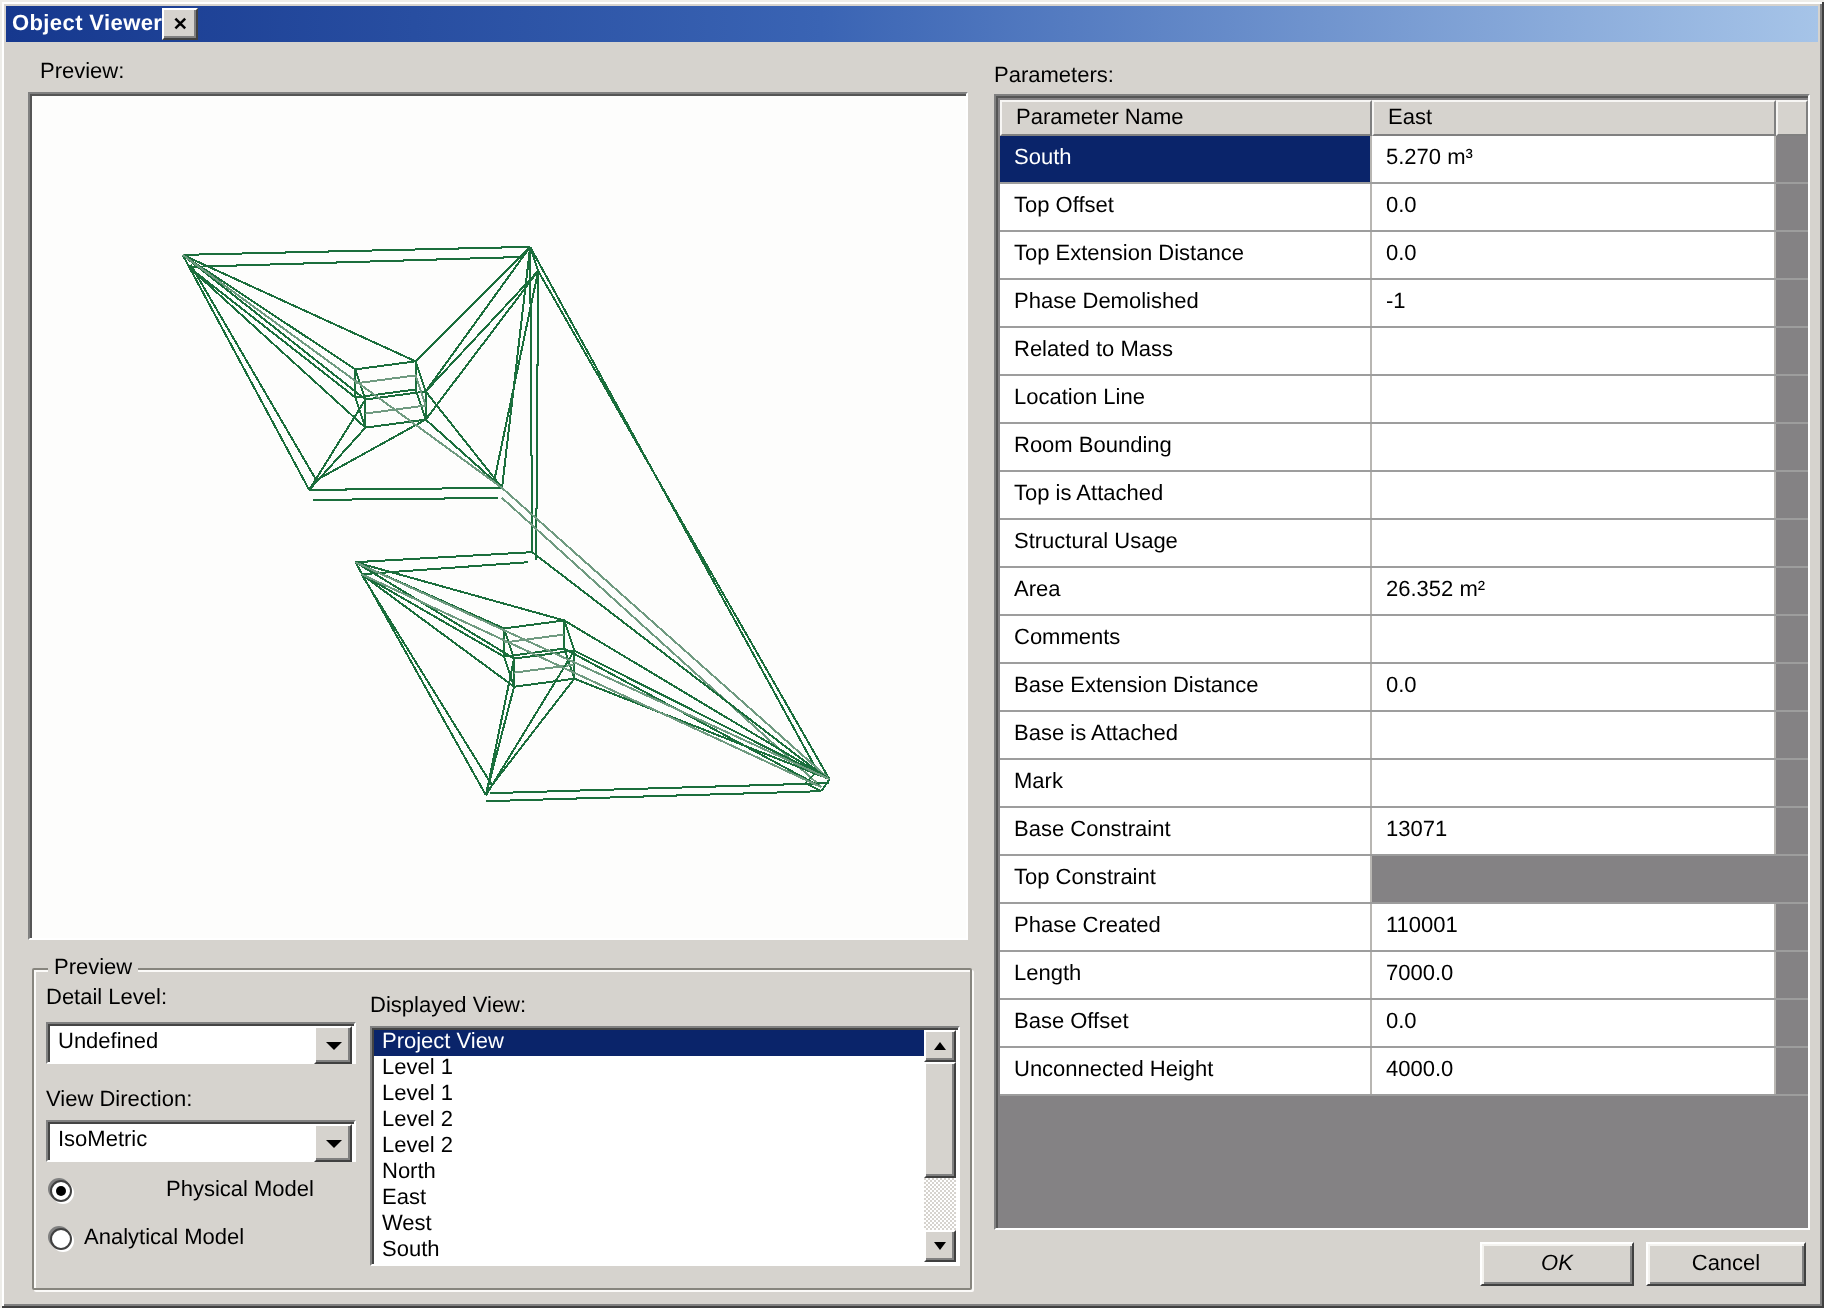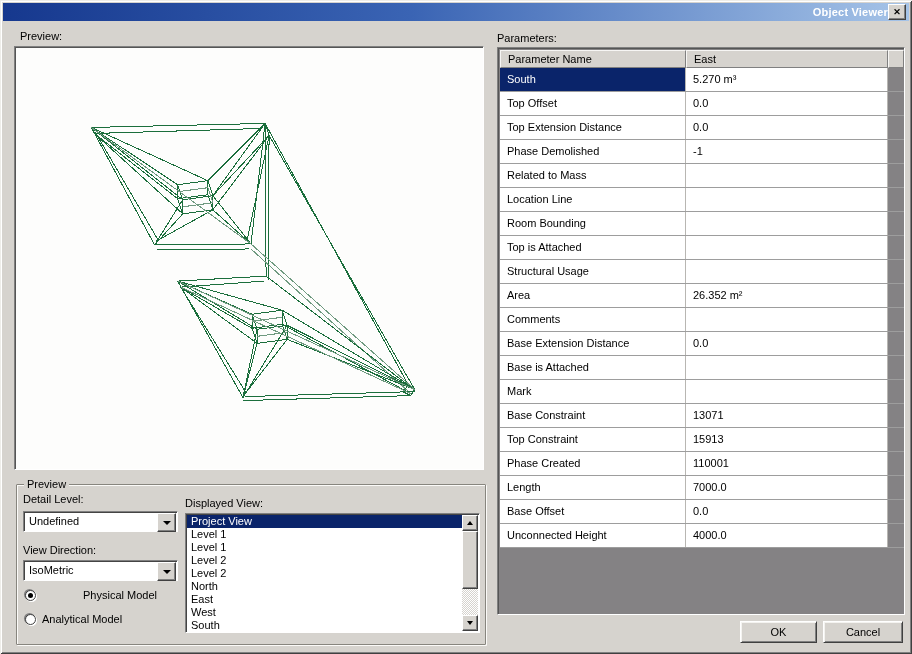--- a/index.html
+++ b/index.html
@@ -7,21 +7,21 @@
     position:relative;width:912px;height:654px;background:#d6d3ce;
     font-family:"Liberation Sans",sans-serif;font-size:11px;color:#000;
     box-shadow: inset 1px 1px 0 #eeede9, inset -1px -1px 0 #404040,
                 inset 2px 2px 0 #fff, inset -2px -2px 0 #808080;
     overflow:hidden;
   }
   
   .titlebar{
     position:absolute;left:3px;top:3px;width:906px;height:18px;
     background:linear-gradient(to right,#16388e 0%,#3a64b4 45%,#a6c4e8 100%);
-    display:flex;align-items:center;justify-content:flex-end;
+    display:flex;align-items:center;justify-content:flex-start;
     padding:0 3px;box-sizing:border-box;
   }
   .title-text{color:#fff;font-weight:bold;font-size:11px;letter-spacing:.2px;}
   .close-btn{
     width:16px;height:14px;background:#d6d3ce;
     border:1px solid;border-color:#fff #404040 #404040 #fff;
     box-shadow: inset -1px -1px 0 #808080;
     display:flex;align-items:center;justify-content:center;
     font-size:9px;font-weight:bold;color:#000;cursor:default;line-height:1;
   }
@@ -263,21 +263,20 @@
           <div class="pval"></div>
           <div class="pfill"></div>
         </div>
         <div class="prow">
           <div class="pname">Base Constraint</div>
           <div class="pval">13071</div>
           <div class="pfill"></div>
         </div>
         <div class="prow">
           <div class="pname">Top Constraint</div>
-          <div class="pval">15913</div>
           <div class="pfill"></div>
         </div>
         <div class="prow">
           <div class="pname">Phase Created</div>
           <div class="pval">110001</div>
           <div class="pfill"></div>
         </div>
         <div class="prow">
           <div class="pname">Length</div>
           <div class="pval">7000.0</div>
@@ -342,20 +341,20 @@
             <span class="tri-up"></span>
           </div>
         <div class="sthumb"></div>
         <div class="sbtn" style="bottom:0;">
             <span class="tri-down"></span>
           </div>
       </div>
     </div>
   </div>
 
-  <div class="pushbtn" style="left:740px;top:621px;width:77px;">
+  <div class="pushbtn" style="left:740px;top:621px;width:77px;font-style:italic;">
     <span>OK</span>
   </div>
   <div class="pushbtn" style="left:823px;top:621px;width:80px;">
     <span>Cancel</span>
   </div>
 
 </div>
 
 </body></html>

